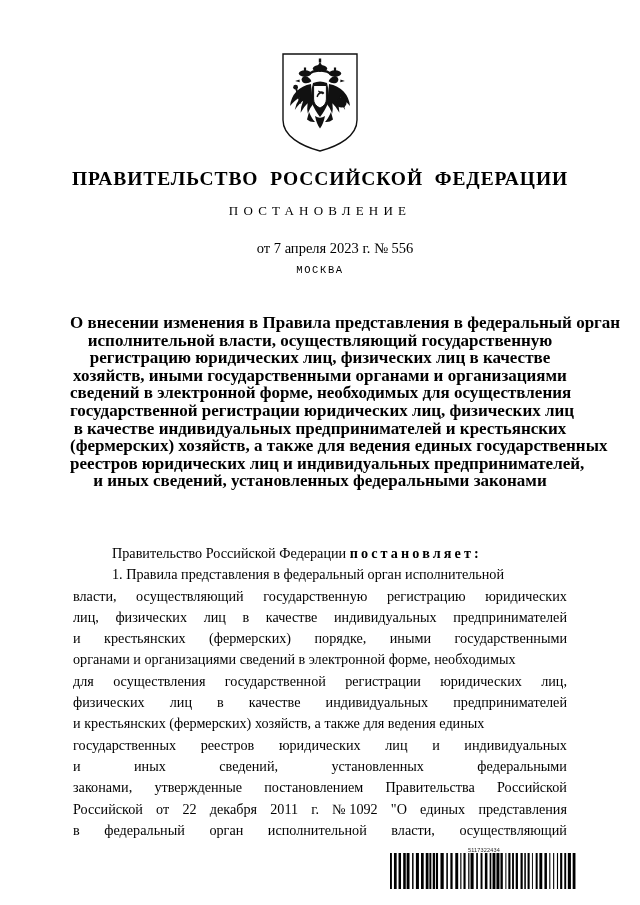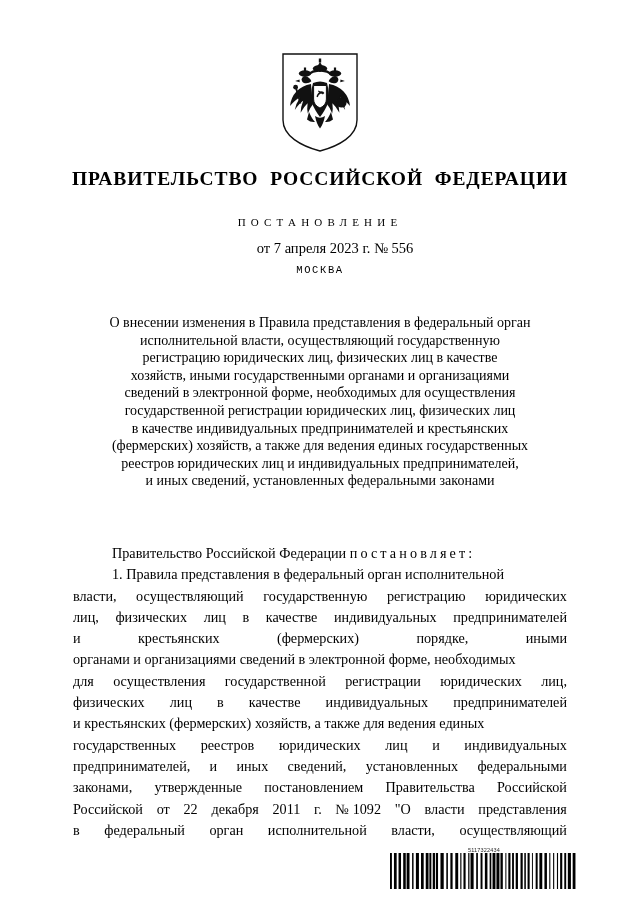--- a/index.html
+++ b/index.html
@@ -52,24 +52,23 @@
     word-spacing: 6px;
     font-family: "Liberation Serif", "DejaVu Serif", serif;
   }
 
   .doc-kind {
     position: absolute;
     top: 203px;
     left: 0;
     width: 640px;
     text-align: center;
-    font-size: 11px;
+    font-size: 13px;
     letter-spacing: 5.2px;
     word-spacing: 2px;
-    margin-top: 13px;
   }
 
   .date-line {
     position: absolute;
     top: 240px;
     left: 15px;
     width: 640px;
     text-align: center;
     font-size: 14.5px;
   }
@@ -85,22 +84,22 @@
     font-family: Liberation Mono, monospace;
   }
 
   
   .subject {
     position: absolute;
     top: 314px;
     left: 70px;
     width: 500px;
     text-align: center;
-    font-size: 14px;
-    font-weight: normal;
+    font-size: 17px;
+    font-weight: bold;
     line-height: 17.6px;
   }
   .subject .ln { display: block; white-space: nowrap; }
 
   
   .body-block {
     position: absolute;
     top: 543px;
     left: 73px;
     width: 494px;
@@ -111,21 +110,21 @@
     display: flex;
     white-space: nowrap;
     height: 21.3px;
     align-items: baseline;
   }
   .body-line.just { justify-content: space-between; }
   .body-line.lead { justify-content: flex-start; }
   .body-line .indent { display: inline-block; width: 39px; flex: 0 0 39px; }
   .body-line .w { display: inline-block; }
   .spaced-bold {
-    font-weight: normal;
+    font-weight: bold;
     letter-spacing: 3.1px;
   }
 
   
   .barcode-wrap {
     position: absolute;
     left: 389px;
     top: 847px;
     width: 190px;
     text-align: center;
@@ -250,20 +249,21 @@
         <span class="w">качестве</span>
         <span class="w">индивидуальных</span>
         <span class="w">предпринимателей</span>
       </div>
     <div class="body-line just" id="bl3">
         <span class="w">и</span>
         <span class="w">крестьянских</span>
         <span class="w">(фермерских)</span>
         <span class="w">порядке,</span>
         <span class="w">иными</span>
+        <span class="w">государственными</span>
       </div>
     <div class="body-line lead" id="bl4">
         <span class="w">органами и организациями сведений в электронной форме, необходимых</span>
       </div>
     <div class="body-line just" id="bl5">
         <span class="w">для</span>
         <span class="w">осуществления</span>
         <span class="w">государственной</span>
         <span class="w">регистрации</span>
         <span class="w">юридических</span>
@@ -282,21 +282,20 @@
       </div>
     <div class="body-line just" id="bl8">
         <span class="w">государственных</span>
         <span class="w">реестров</span>
         <span class="w">юридических</span>
         <span class="w">лиц</span>
         <span class="w">и</span>
         <span class="w">индивидуальных</span>
       </div>
     <div class="body-line just" id="bl9">
-        <span class="w">предпринимателей,</span>
         <span class="w">и</span>
         <span class="w">иных</span>
         <span class="w">сведений,</span>
         <span class="w">установленных</span>
         <span class="w">федеральными</span>
       </div>
     <div class="body-line just" id="bl10">
         <span class="w">законами,</span>
         <span class="w">утвержденные</span>
         <span class="w">постановлением</span>
@@ -305,21 +304,21 @@
       </div>
     <div class="body-line just" id="bl11">
         <span class="w">Российской</span>
         <span class="w">от</span>
         <span class="w">22</span>
         <span class="w">декабря</span>
         <span class="w">2011</span>
         <span class="w">г.</span>
         <span class="w">№ 1092</span>
         <span class="w">"О</span>
-        <span class="w">власти</span>
+        <span class="w">единых</span>
         <span class="w">представления</span>
       </div>
     <div class="body-line just" id="bl12">
         <span class="w">в</span>
         <span class="w">федеральный</span>
         <span class="w">орган</span>
         <span class="w">исполнительной</span>
         <span class="w">власти,</span>
         <span class="w">осуществляющий</span>
       </div>

